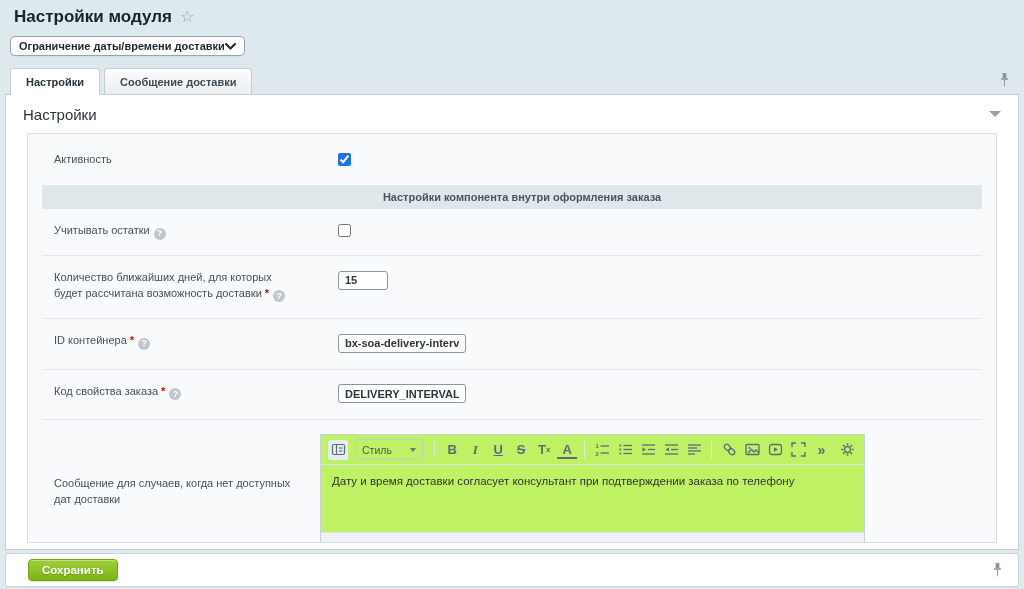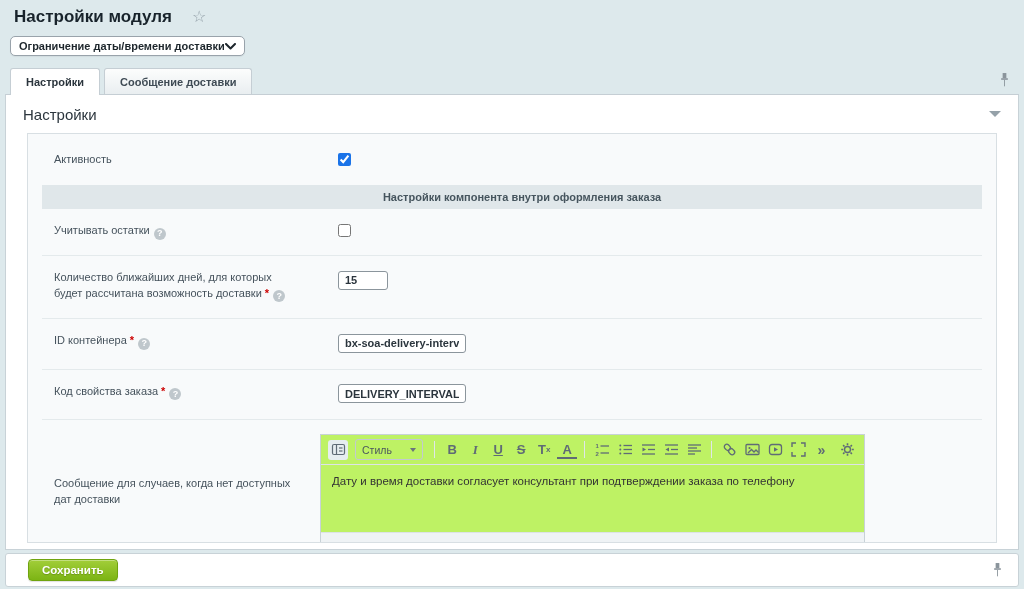--- a/index.html
+++ b/index.html
@@ -1,21 +1,21 @@
 <!DOCTYPE html>
 <html><head>
 <meta charset="utf-8">
 <style>
   * { margin:0; padding:0; box-sizing:border-box; }
   html,body { width:1024px; height:589px; }
   body { font-family:"Liberation Sans", sans-serif; background:#dde9ec; overflow:hidden; }
   .screen { width:1024px; height:589px; position:relative; }
 
   
-  .title-row { padding:7px 0 0 14px; display:flex; align-items:center; gap:20px; }
+  .title-row { padding:7px 0 0 14px; display:flex; align-items:center; gap:8px; }
   .page-title { font-size:17px; font-weight:bold; color:#18232b; }
   .fav-star { font-size:16px; color:#96a3ab; line-height:1; cursor:pointer; }
 
   
   .module-select { margin:9px 0 0 10px; display:inline-flex; align-items:center; gap:0;
     background:#fff; border:1px solid #99a3ab; border-radius:5px; padding:3px 8px;
     font-size:11px; font-weight:bold; color:#1d262c; cursor:pointer; box-shadow:0 1px 1px rgba(0,0,0,0.05); }
   .module-select svg { display:block; }
 
   

